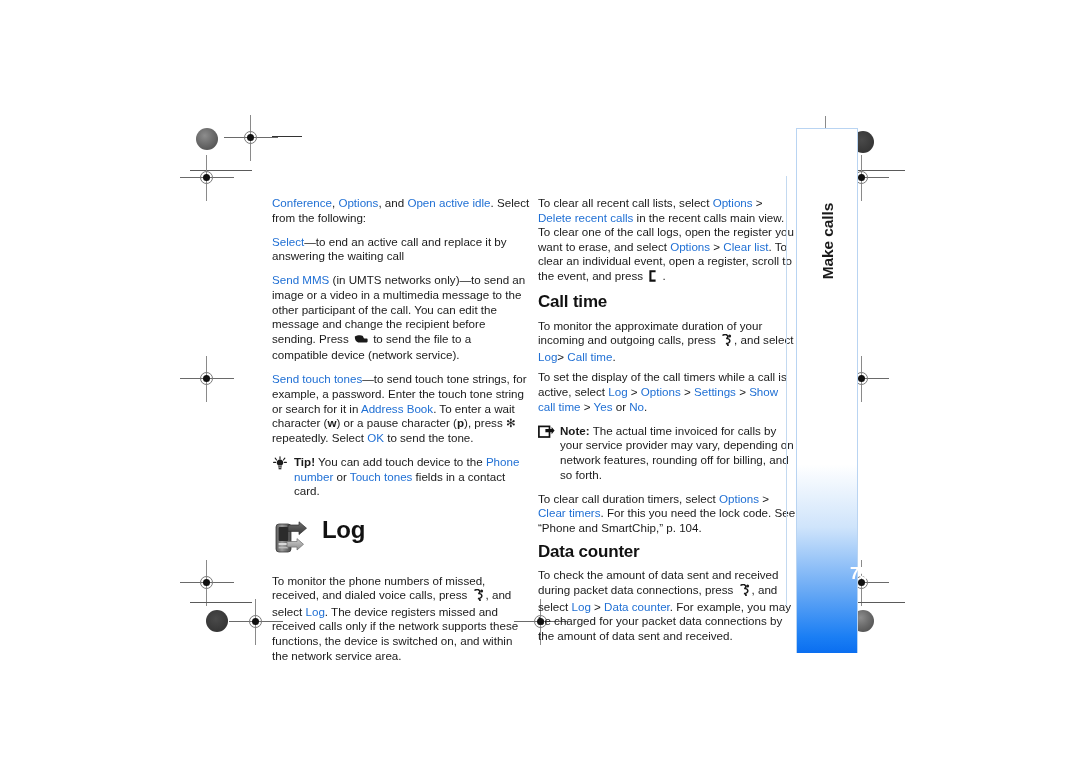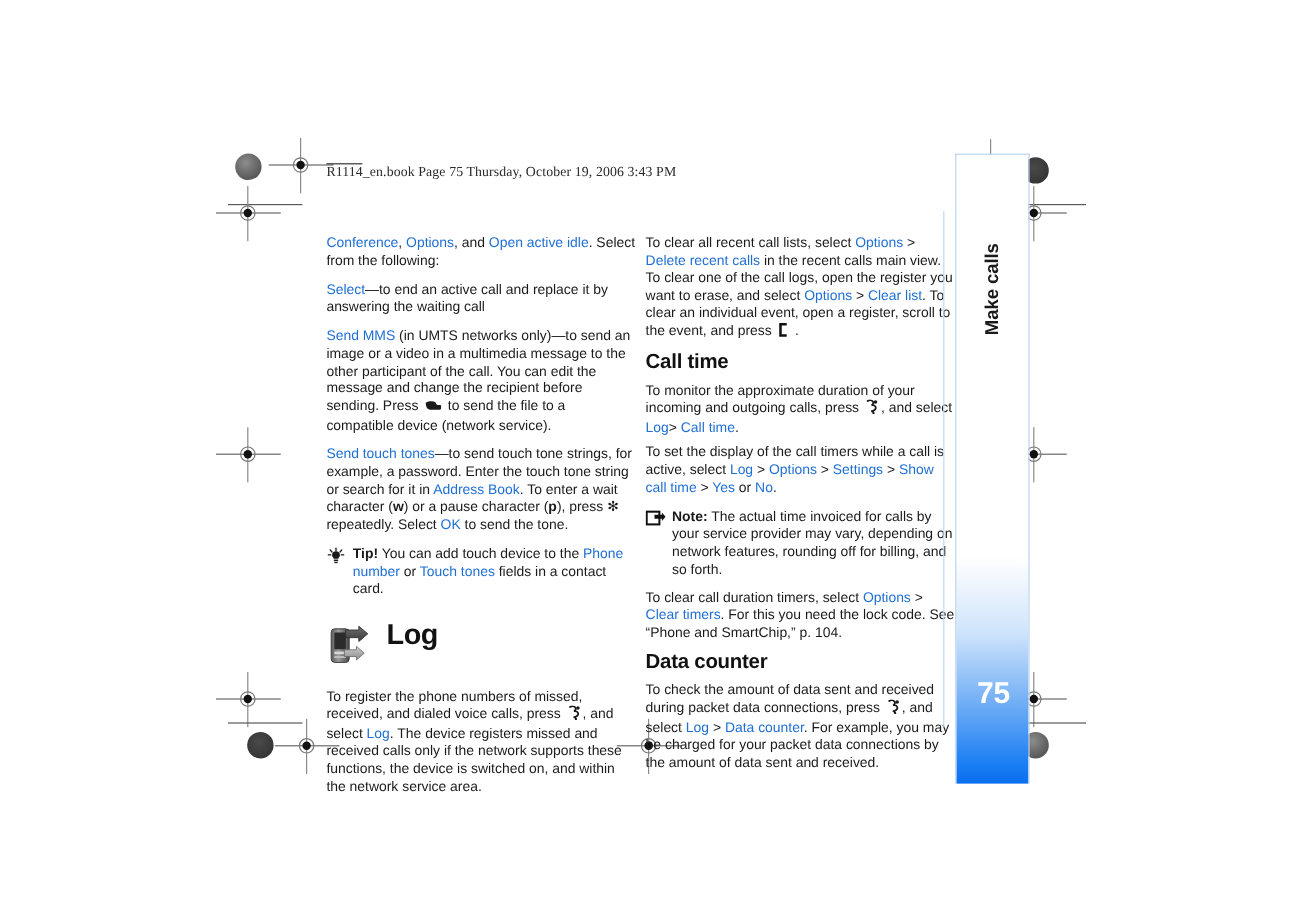--- a/index.html
+++ b/index.html
@@ -183,24 +183,25 @@
     font-weight: bold;
     color: #1a1a1a;
     transform: rotate(-90deg);
     letter-spacing: -0.1px;
   }
   .tab-pageno {
     position: absolute;
     left: 0;
     top: 435px;
     width: 62px;
-    text-align: center;
-    font-size: 25px;
+    text-align: right;
+    font-size: 17px;
     font-weight: bold;
     color: #ffffff;
+    padding-left: 10px;
   }
 
   
   .tab-inner-rule {
     position: absolute;
     left: 786px; top: 176px;
     width: 1px; height: 430px;
     background: #c3d9f0;
   }
 </style>
@@ -283,21 +284,20 @@
   </div>
 
   <div class="reg-target" style="left:530px; top:611px;">
     <div class="hline"></div>
       <div class="vline"></div>
       <div class="ring"></div>
       <div class="dot"></div>
   </div>
 
   <div class="header-rule"></div>
-  <div class="header-text">R1114_en.book  Page 75  Thursday, October 19, 2006  3:43 PM</div>
 
   <div class="col col-left">
 
     <p><span class="ui">Conference</span><span>, </span><span class="ui">Options</span><span>, and </span><span class="ui">Open active idle</span><span>. Select from the following:</span></p>
 
     <p><span class="ui">Select</span><span>—to end an active call and replace it by answering the waiting call</span></p>
 
     <p><span class="ui">Send MMS</span><span> (in UMTS networks only)—to send an image or a video in a multimedia message to the other participant of the call. You can edit the message and change the recipient before sending. Press </span><span class="g-inline"><svg width="14" height="11" viewBox="0 0 14 11">
             <path d="M1.5 3.2 C1.5 1.4 3 0.6 5 0.6 L11.5 0.6 C13 0.6 13.6 1.6 13.6 2.7 L13.6 6.2 C13.6 7.4 12.8 8.2 11.4 8.2 L3.2 8.2 C2.1 8.2 1.5 7.4 1.5 6.4 Z" fill="none" stroke="#1a1a1a" stroke-width="0"></path>
             <path d="M0.8 2.6 C0.8 5.6 1.6 7.8 4.2 8.4 L12.6 8.4 C13.4 8.4 13.6 7.8 13.6 7.1 L13.6 5.4 C13.6 4.7 13.2 4.4 12.5 4.4 L10.6 4.4 C10.0 4.4 9.6 4.1 9.5 3.5 C9.2 2.2 8.1 1.3 6.0 1.3 C3.6 1.3 2.4 1.6 0.8 2.6 Z" fill="#1a1a1a"></path>
@@ -345,21 +345,21 @@
           <rect x="4.6" y="6" width="9.6" height="14" rx="1" fill="#2b2b2b"></rect>
           <rect x="4.6" y="22" width="9.6" height="2.2" fill="#d8d8d8"></rect>
           <rect x="4.6" y="25.6" width="9.6" height="1.8" fill="#bcbcbc"></rect>
           <path d="M14 4 L25 4 L25 0.8 L32.5 7.2 L25 13.6 L25 10.4 L14 10.4 Z" fill="url(#arrowG)" stroke="#2f2f2f" stroke-width="0.7" stroke-linejoin="round"></path>
           <path d="M13 20.5 L23 20.5 L23 17.6 L29.5 23.3 L23 29 L23 26.1 L13 26.1 Z" fill="url(#arrowG2)" stroke="#6a6a6a" stroke-width="0.7" stroke-linejoin="round"></path>
         </svg>
       </span>
       <span class="title">Log</span>
     </div>
 
-    <p><span>To register the phone numbers of missed, received, and dialed voice calls, press </span><span class="g-inline"><svg width="11" height="12" viewBox="0 0 11 12">
+    <p><span>To monitor the phone numbers of missed, received, and dialed voice calls, press </span><span class="g-inline"><svg width="11" height="12" viewBox="0 0 11 12">
             <path d="M2.0 1.2 C3.5 0.2 5.5 0.4 6.4 1.6 C7.3 2.8 6.6 4.2 5.2 4.6 C6.9 4.3 8.6 5.0 8.8 6.6 C9.0 8.3 7.2 9.6 5.0 9.6 C6.6 10.0 7.6 11.1 6.8 11.8" fill="none" stroke="#1a1a1a" stroke-width="1.5" stroke-linecap="round"></path>
             <circle cx="8.6" cy="2.0" r="1.5" fill="#1a1a1a"></circle>
           </svg></span><span>, and select </span><span class="ui">Log</span><span>. The device registers missed and received calls only if the network supports these functions, the device is switched on, and within the network service area.</span></p>
 
   </div>
 
   <div class="col col-right">
 
     <p><span>To clear all recent call lists, select </span><span class="ui">Options</span><span> &gt; </span><span class="ui">Delete recent calls</span><span> in the recent calls main view. To clear one of the call logs, open the register you want to erase, and select </span><span class="ui">Options</span><span> &gt; </span><span class="ui">Clear list</span><span>. To clear an individual event, open a register, scroll to the event, and press </span><span class="g-inline"><svg width="9" height="12" viewBox="0 0 9 12">
             <path d="M7.6 1.2 L2.4 1.2 L2.4 10.6 L7.6 10.6" fill="none" stroke="#111" stroke-width="2.1"></path>

